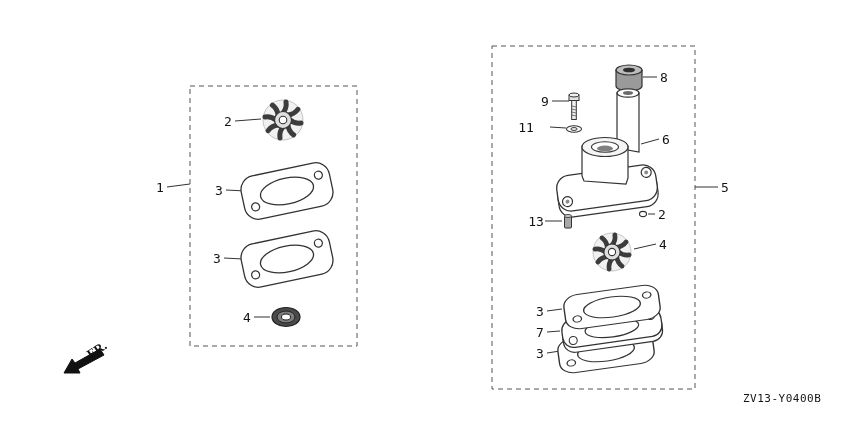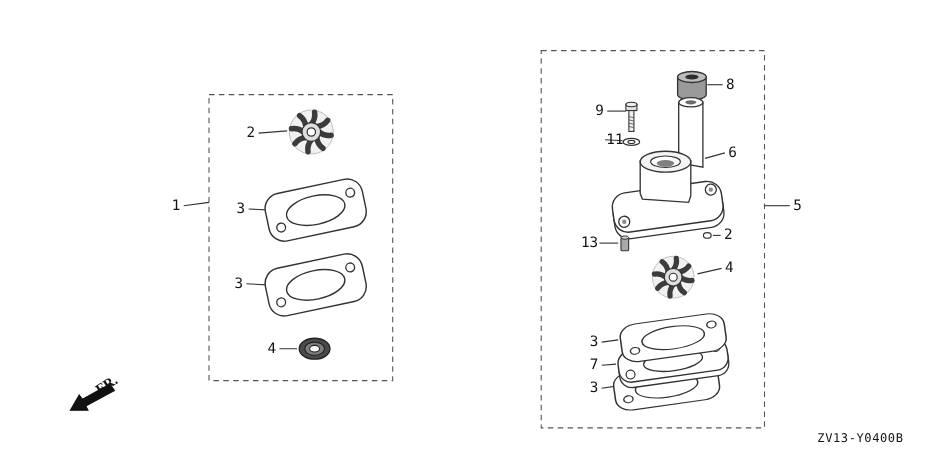--- a/index.html
+++ b/index.html
@@ -176,21 +176,21 @@
   </svg>
 
   <div class="callout" style="left:160px;top:187px">1</div>
   <div class="callout" style="left:228px;top:121px">2</div>
   <div class="callout" style="left:219px;top:190px">3</div>
   <div class="callout" style="left:217px;top:258px">3</div>
   <div class="callout" style="left:247px;top:317px">4</div>
 
   <div class="callout" style="left:664px;top:77px">8</div>
   <div class="callout" style="left:545px;top:101px">9</div>
-  <div class="callout" style="left:559px;top:127px">11</div>
+  <div class="callout" style="left:526px;top:127px">11</div>
   <div class="callout" style="left:666px;top:139px">6</div>
   <div class="callout" style="left:725px;top:187px">5</div>
   <div class="callout" style="left:662px;top:214px">2</div>
   <div class="callout" style="left:536px;top:221px">13</div>
   <div class="callout" style="left:663px;top:244px">4</div>
   <div class="callout" style="left:540px;top:311px">3</div>
   <div class="callout" style="left:540px;top:332px">7</div>
   <div class="callout" style="left:540px;top:353px">3</div>
 
   <div class="fr-label">FR.</div>

